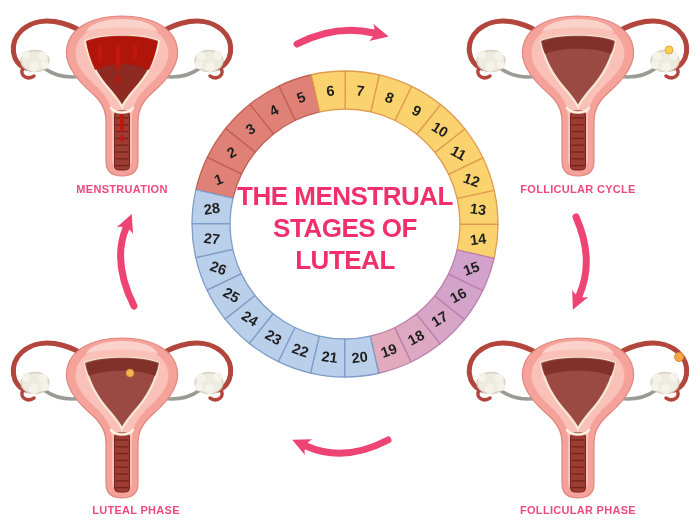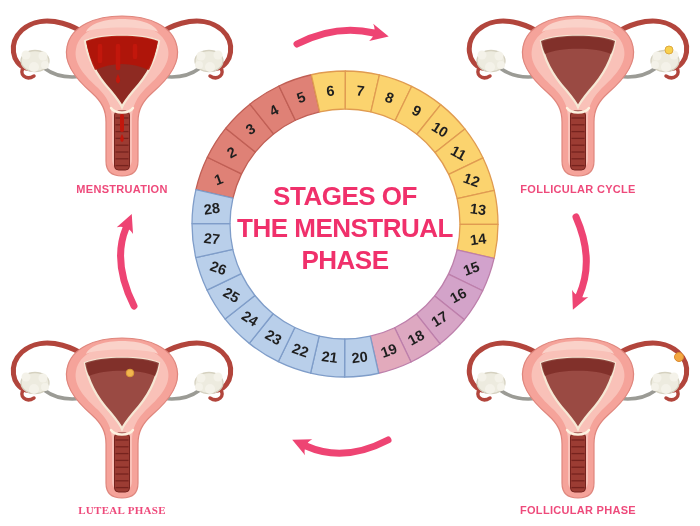--- a/index.html
+++ b/index.html
@@ -5,21 +5,21 @@
   html,body{margin:0;padding:0;background:#ffffff;}
   .stage{position:relative;width:700px;height:526px;background:#ffffff;overflow:hidden;
          font-family:"Liberation Sans",sans-serif;}
   .stage svg.scene{position:absolute;left:0;top:0;}
   .title{position:absolute;left:195px;top:180px;width:300px;text-align:center;
          font-weight:bold;font-size:26px;line-height:32px;letter-spacing:-0.5px;}
   .corner-label{position:absolute;width:240px;text-align:center;font-size:11px;
                 font-weight:bold;letter-spacing:0.3px;}
   #lbl-tl{left:2px;top:183px;}
   #lbl-tr{left:458px;top:183px;}
-  #lbl-bl{left:2px;top:504px;font-family:Liberation Serif, serif;}
+  #lbl-bl{left:16px;top:504px;}
   #lbl-br{left:458px;top:504px;}
 </style>
 </head>
 <body>
 
 <div class="stage">
 
   <svg class="scene" width="700" height="526" viewBox="0 0 700 526">
     <defs>
       <marker id="ah" viewBox="0 0 10 10" refX="2" refY="5" markerWidth="2.8" markerHeight="2.8" orient="auto">
@@ -273,23 +273,23 @@
       </g>
     <g id="arrows">
         <path d="M297,44 Q336,24 374,33" fill="none" stroke="#ee4473" stroke-width="7" stroke-linecap="round" marker-end="url(#ah)"></path>
         <path d="M576,217 Q595,260 579,296" fill="none" stroke="#ee4473" stroke-width="7" stroke-linecap="round" marker-end="url(#ah)"></path>
         <path d="M388,440 Q344,463 306,446" fill="none" stroke="#ee4473" stroke-width="7" stroke-linecap="round" marker-end="url(#ah)"></path>
         <path d="M134,306 Q112,262 126,228" fill="none" stroke="#ee4473" stroke-width="7" stroke-linecap="round" marker-end="url(#ah)"></path>
       </g>
   </svg>
 
   <div class="title" style="color: rgb(240, 48, 107);">
+    <div>THE MENSTRUAL</div>
     <div>STAGES OF</div>
-    <div>THE MENSTRUAL</div>
-    <div>PHASE</div>
+    <div>LUTEAL</div>
   </div>
 
   <div class="corner-label" id="lbl-tl" style="color: rgb(238, 74, 123);">MENSTRUATION</div>
   <div class="corner-label" id="lbl-tr" style="color: rgb(238, 74, 123);">FOLLICULAR CYCLE</div>
   <div class="corner-label" id="lbl-bl" style="color: rgb(238, 74, 123);">LUTEAL PHASE</div>
   <div class="corner-label" id="lbl-br" style="color: rgb(238, 74, 123);">FOLLICULAR PHASE</div>
 
 </div>
 
 </body></html>

